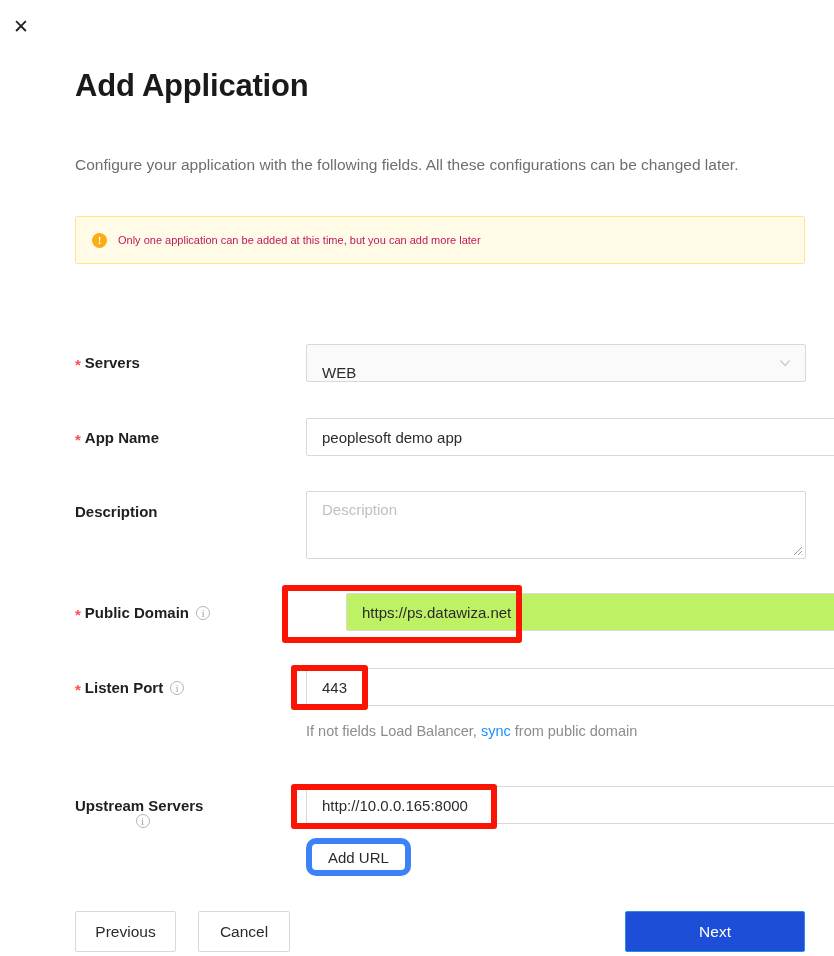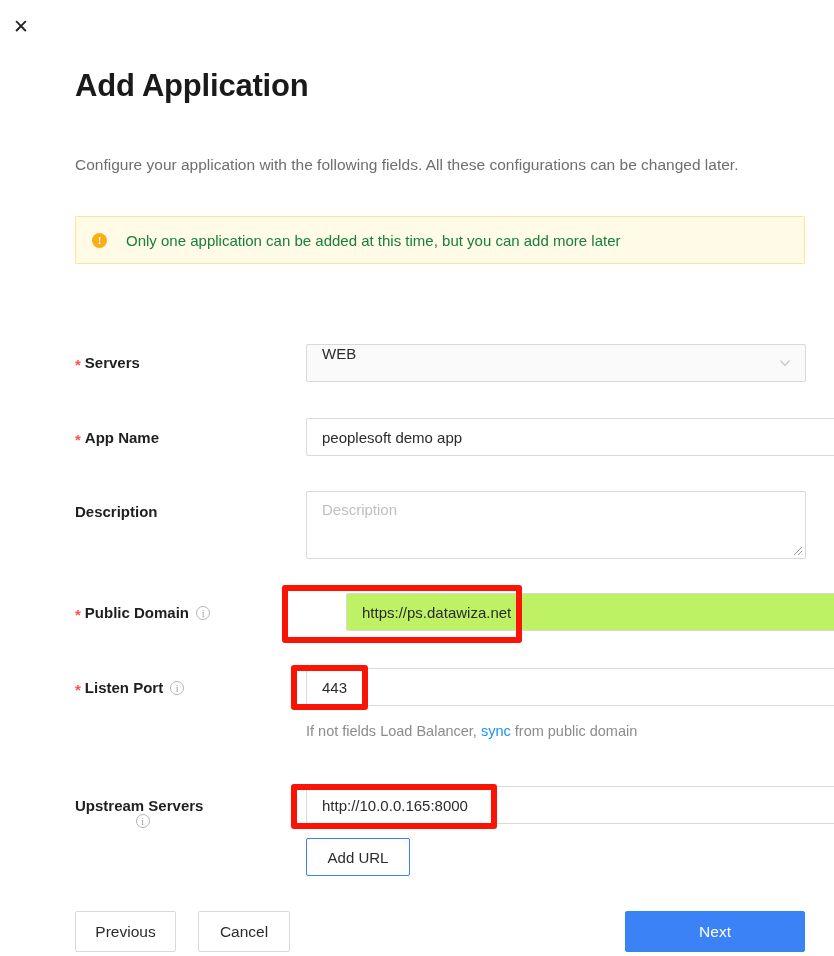--- a/index.html
+++ b/index.html
@@ -90,23 +90,23 @@
     background: #faad14;
     color: #ffffff;
     font-size: 11px;
     line-height: 15px;
     text-align: center;
     font-weight: bold;
     flex: 0 0 auto;
     font-family: "Liberation Serif", serif;
   }
   .alert-text {
-    margin-left: 19px;
-    font-size: 15px;
-    color: #15803d;
+    margin-left: 11px;
+    font-size: 11px;
+    color: #be185d;
     white-space: nowrap;
   }
 
   
   .form-row {
     position: absolute;
     left: 0;
     width: 834px;
   }
   .field-label {
@@ -166,21 +166,21 @@
   .text-input.tinted { background: #bef264; margin-left: 40px; }
 
   .select-box {
     box-sizing: border-box;
     width: 500px;
     height: 38px;
     border: 1px solid #d9d9d9;
     border-radius: 2px;
     background: #fafafa;
     display: flex;
-    align-items: flex-start;
+    align-items: flex-end;
     padding: 0 15px;
     font-size: 15px;
     color: #2b2b2b;
     cursor: pointer;
     position: relative;
   }
   .chev {
     position: absolute;
     right: 14px;
     top: 50%;
@@ -224,22 +224,22 @@
   .help-link {
     color: #1890ff;
     cursor: pointer;
   }
 
   .ghost-btn {
     box-sizing: border-box;
     height: 38px;
     min-width: 104px;
     padding: 0 16px;
-    border: 1px solid #3b82f6;
-    border-radius: 2px;
+    border: 6px solid #3b82f6;
+    border-radius: 10px;
     background: #ffffff;
     font-size: 15px;
     font-family: "Liberation Sans", sans-serif;
     color: #2b2b2b;
     cursor: pointer;
   }
 
   
   .footer {
     position: absolute;
@@ -274,21 +274,21 @@
     color: #2b2b2b;
     cursor: pointer;
   }
   .btn-next {
     position: absolute;
     left: 625px; top: 0;
     width: 180px; height: 41px;
     box-sizing: border-box;
     border: 1px solid #2f8bdf;
     border-radius: 2px;
-    background: #3b82f6;
+    background: #1d4ed8;
     font-size: 15.5px;
     font-family: "Liberation Sans", sans-serif;
     color: #ffffff;
     cursor: pointer;
   }
 
   
   .annot {
     position: absolute;
     border: 6px solid #fb1404;

